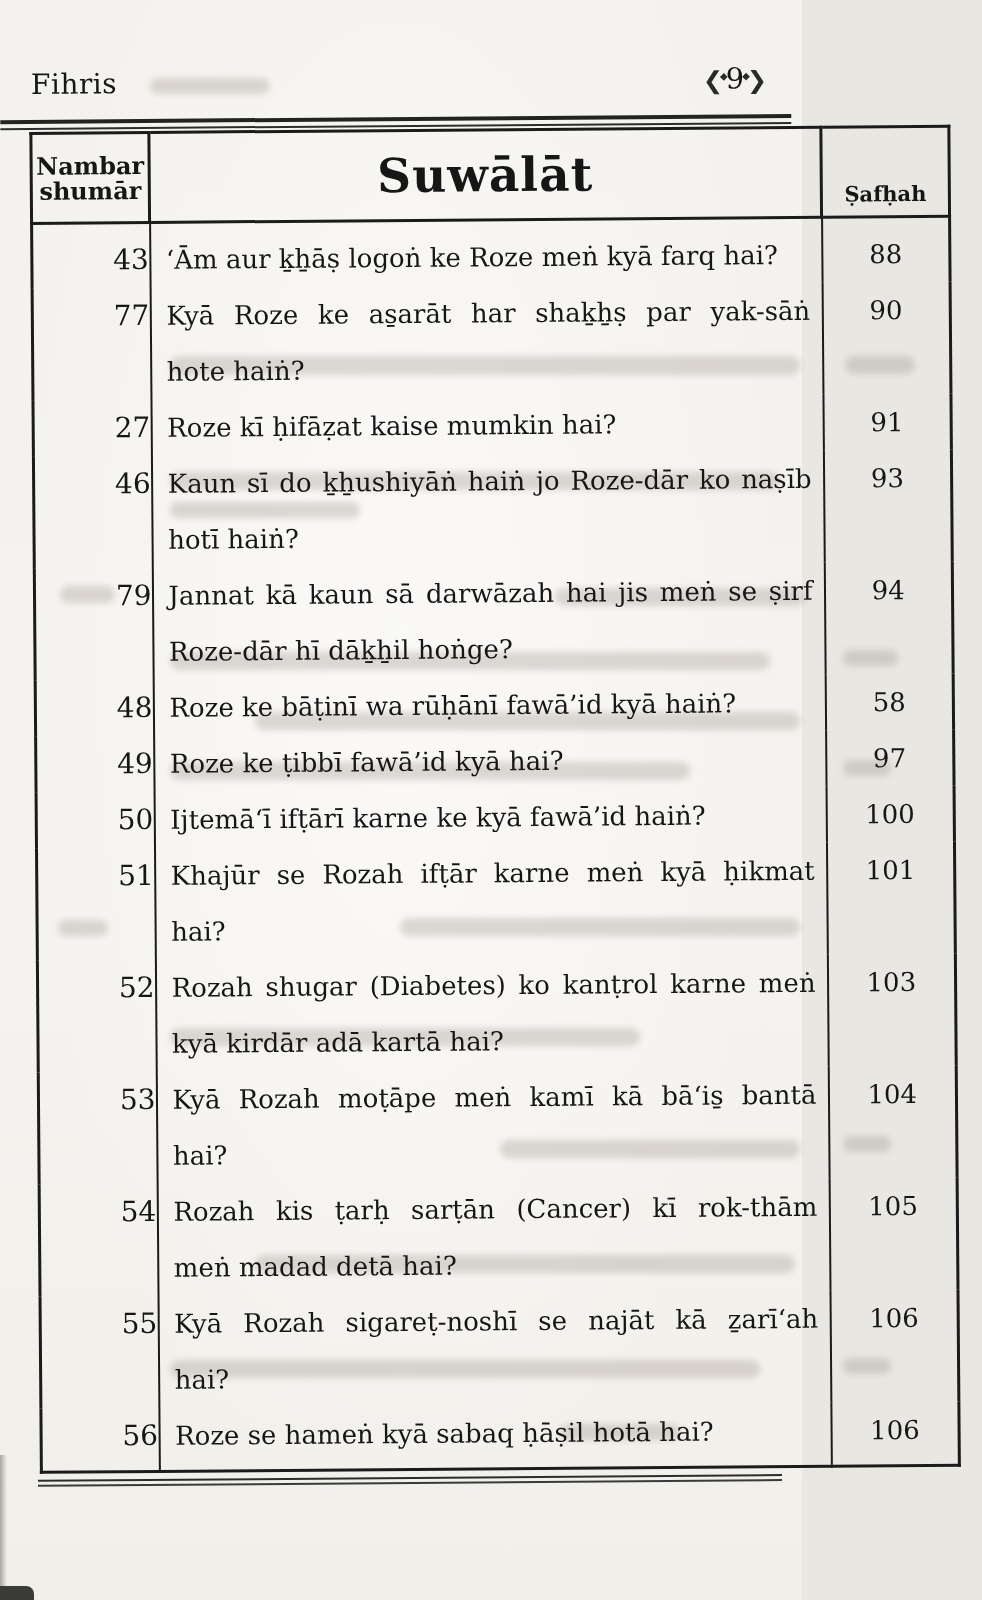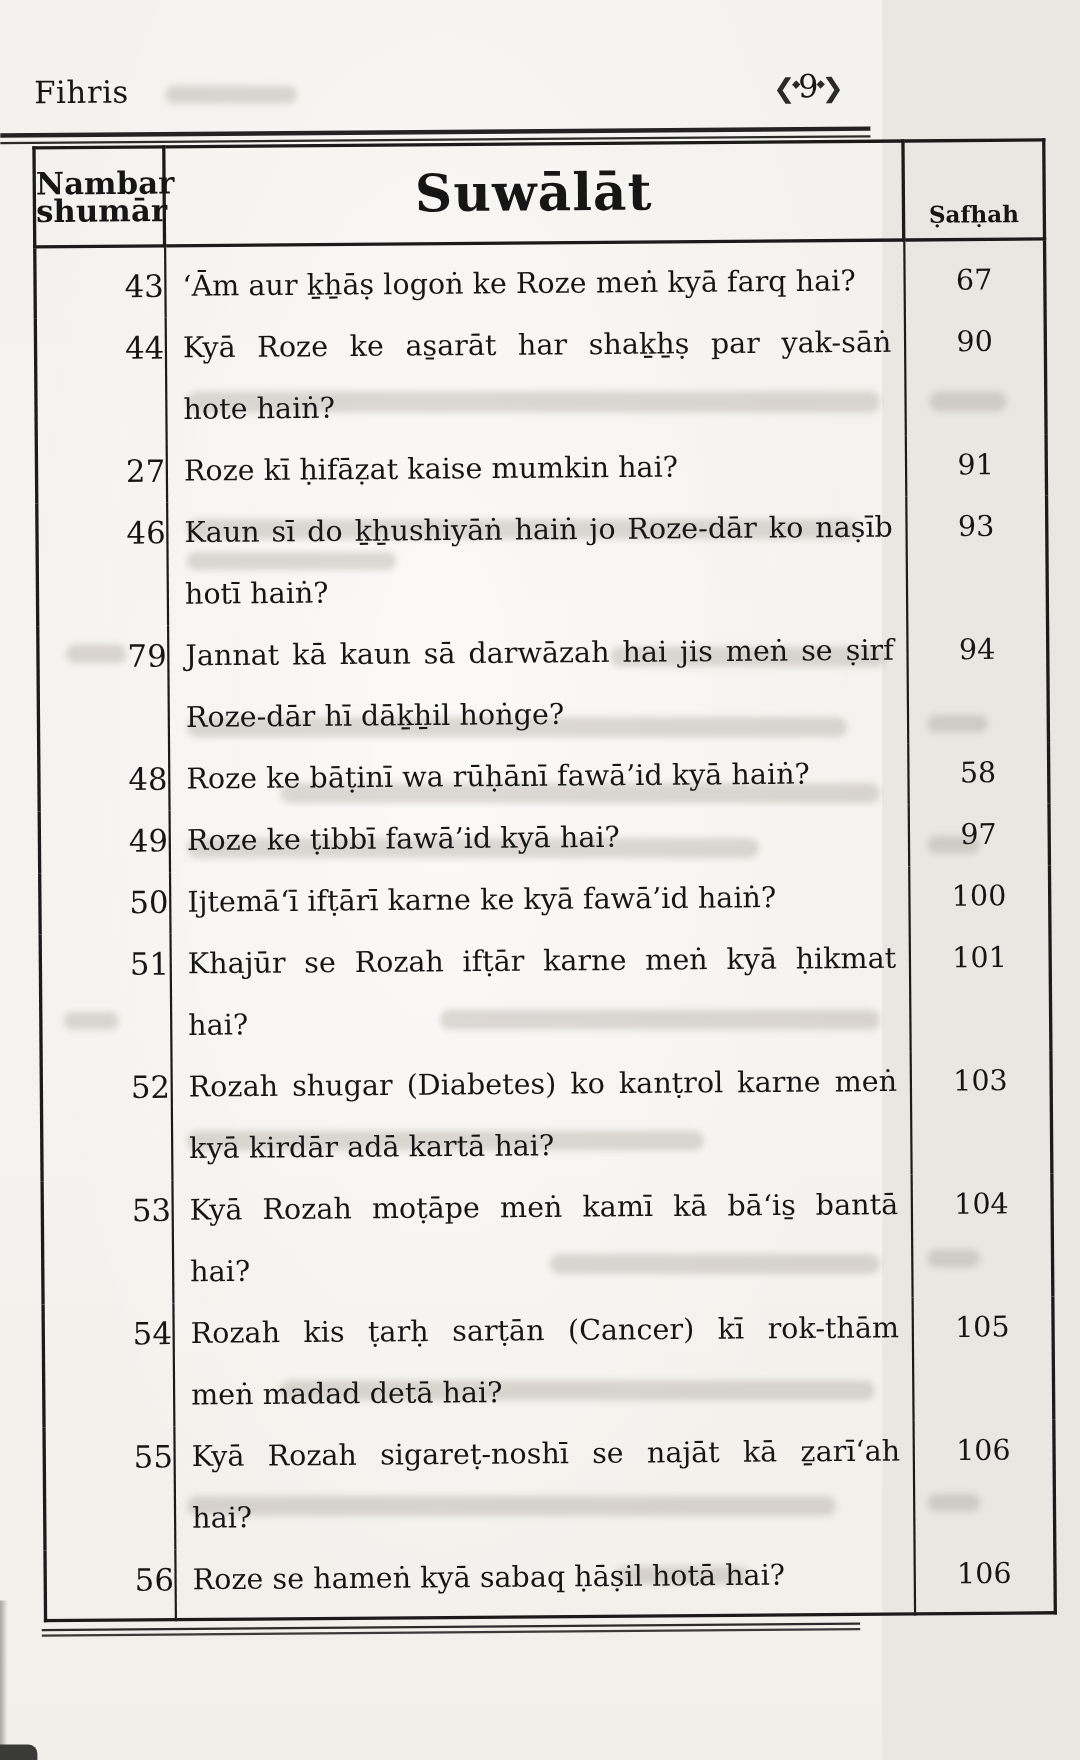--- a/index.html
+++ b/index.html
@@ -43,21 +43,21 @@
   table.toc{
     border-collapse:collapse;table-layout:fixed;
     width:918px;margin-left:34px;
     border:3px solid #1b1b1b;
   }
   col.c-no{width:118px;} col.c-q{width:672px;} col.c-pg{width:128px;}
   thead th{
     border:3px solid #1b1b1b;border-top-width:3px;
     font-weight:700;height:78px;padding:0;
   }
-  th.h-no{font-size:28px;line-height:25px;vertical-align:middle;}
+  th.h-no{font-size:24px;line-height:25px;vertical-align:middle;}
   th.h-q{font-size:47px;letter-spacing:1px;vertical-align:middle;}
   th.h-pg{font-size:21px;vertical-align:bottom;padding-bottom:9px;}
   tbody td{
     border-left:2px solid #1b1b1b;border-right:2px solid #1b1b1b;
     vertical-align:top;padding:0;line-height:56px;
   }
   tbody tr:first-child td{padding-top:8px;}
   tbody tr:last-child td{padding-bottom:6px;}
   td.cell-no{text-align:right;font-size:28px;}
   td.cell-q{font-size:26px;padding-left:15px;padding-right:11px;}
@@ -132,24 +132,24 @@
           <th class="h-q">Suwālāt</th>
           <th class="h-pg">Ṣafḥah</th>
         </tr>
       </thead>
       <tbody>
           <tr>
     <td class="cell-no"><span>43</span></td>
     <td class="cell-q">
               <div class="qline">‘Ām aur ḵẖāṣ logoṅ ke Roze meṅ kyā farq hai?</div>
             </td>
-    <td class="cell-pg"><span>67</span></td>
-  </tr>
-          <tr>
-    <td class="cell-no"><span>44</span></td>
+    <td class="cell-pg"><span>88</span></td>
+  </tr>
+          <tr>
+    <td class="cell-no"><span>77</span></td>
     <td class="cell-q">
               <div class="qline">Kyā Roze ke as̱arāt har shaḵẖṣ par yak-sāṅ</div>
               <div class="qline">hote haiṅ?</div>
             </td>
     <td class="cell-pg"><span>90</span></td>
   </tr>
           <tr>
     <td class="cell-no"><span>27</span></td>
     <td class="cell-q">
               <div class="qline">Roze kī ḥifāẓat kaise mumkin hai?</div>

